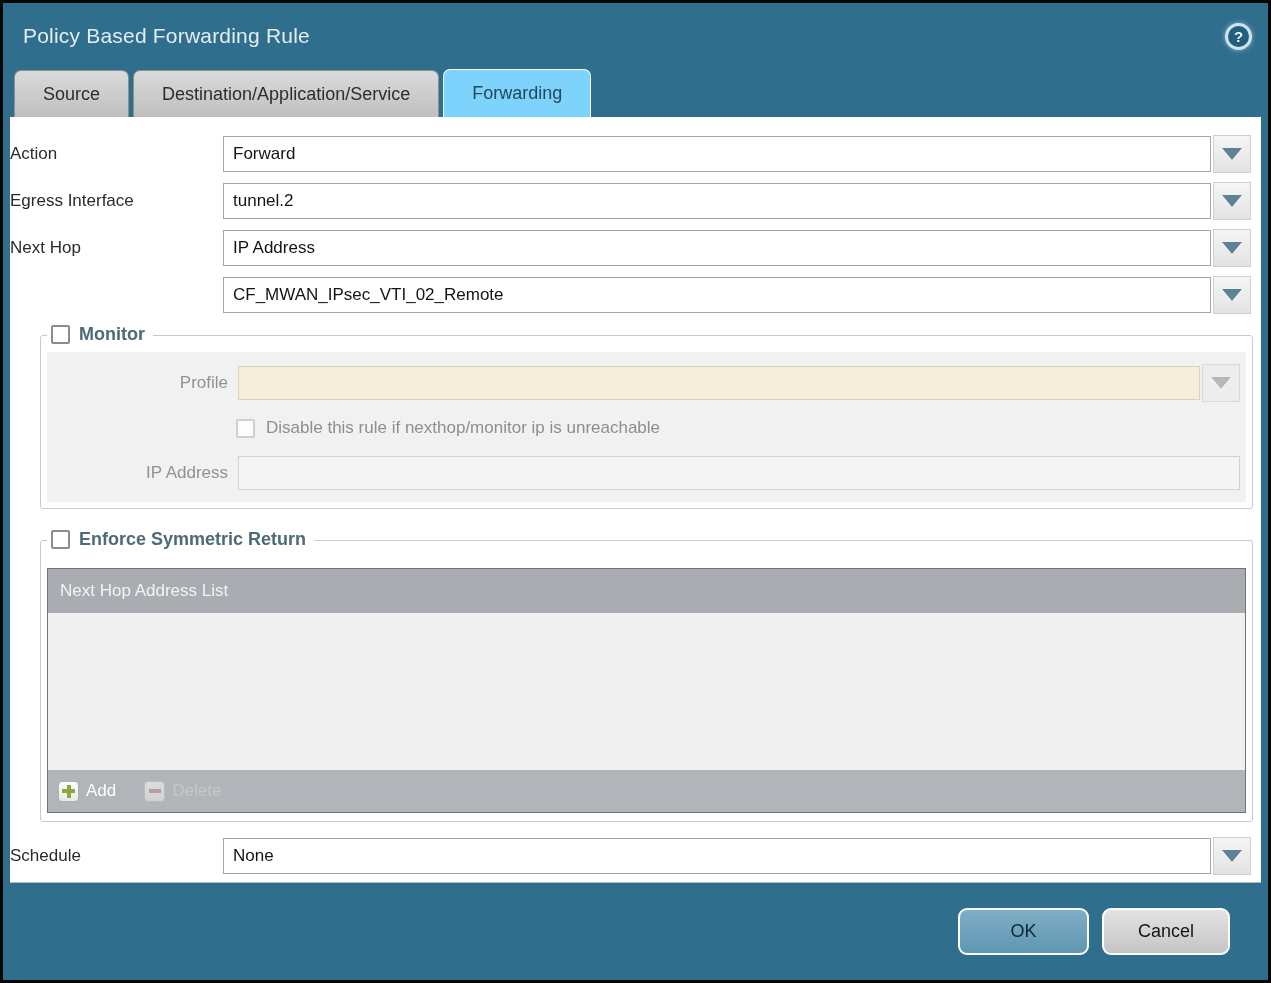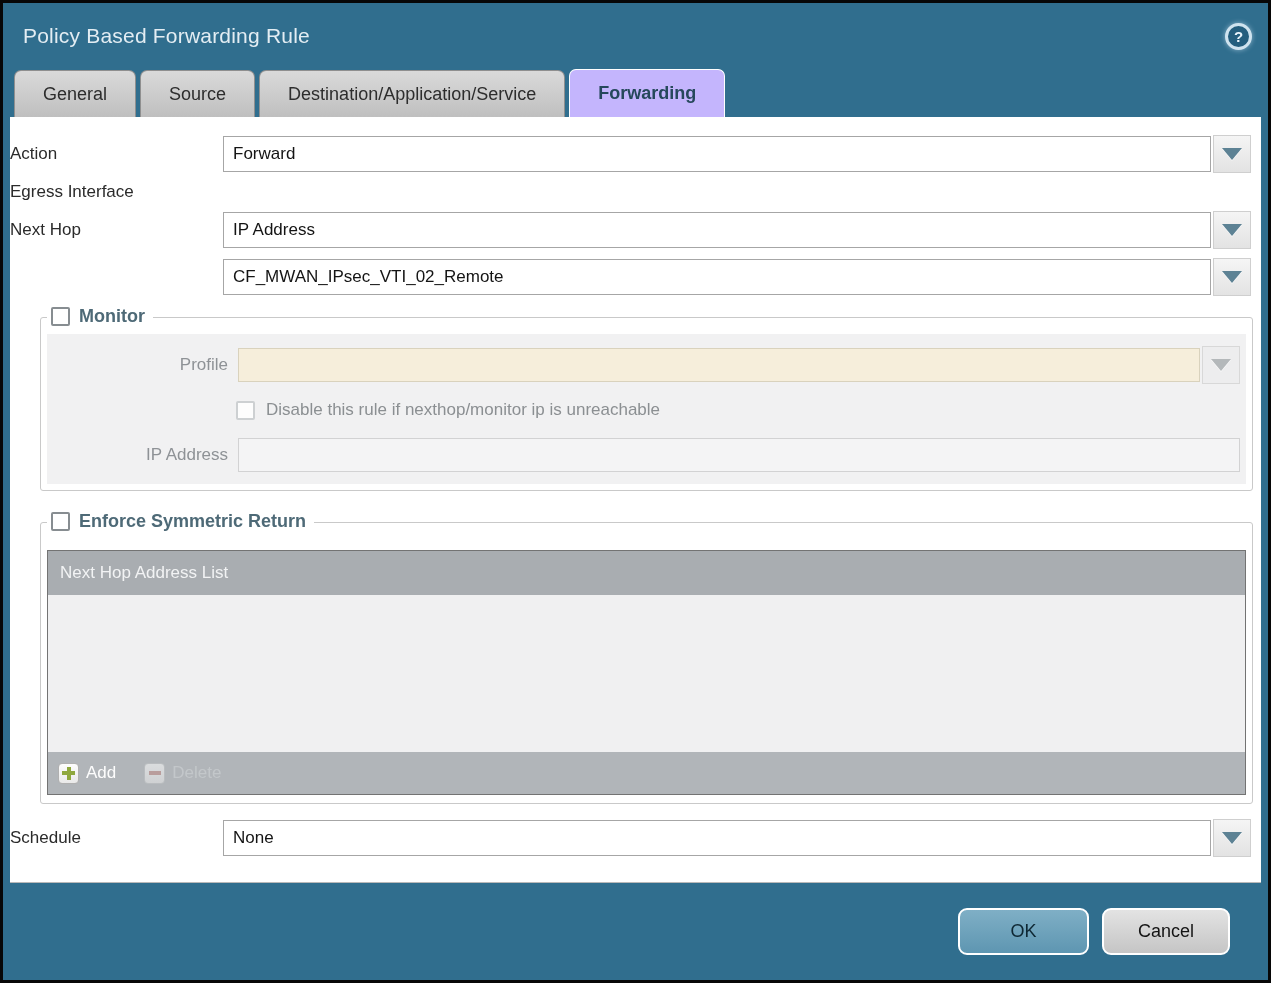--- a/index.html
+++ b/index.html
@@ -22,21 +22,21 @@
               box-shadow:0 0 5px rgba(220,240,255,.55);
               color:#eaf5fc; font-size:15px; font-weight:bold;
               display:flex; align-items:center; justify-content:center; cursor:pointer; }
 
   
   .tabs { display:flex; gap:4px; padding-left:11px; align-items:flex-end; height:48px; flex:none; }
   .tab { height:47px; padding:0 28px; display:flex; align-items:center;
          background:linear-gradient(#dadada,#bfbfbf);
          border:1px solid #8f8f8f; border-bottom:none;
          border-radius:7px 7px 0 0; font-size:18px; color:#2d2d2d; cursor:pointer; }
-  .tab.active { background:#c4b5fd; border-color:#fff; color:#26485c; height:48px;font-weight:bold; }
+  .tab.active { background:#7dd3fc; border-color:#fff; color:#26485c; height:48px; }
 
   
   .content { background:#fff; margin:0 7px; flex:1; padding-top:18px;
              border-bottom:1px solid #b9b9b9; overflow:hidden; }
 
   .form-row { display:flex; align-items:center; margin-bottom:9px; padding-right:10px; }
   .form-label { width:213px; padding-right:10px; text-align:left;
                 font-size:17px; color:#2b2b2b; flex:none; }
   .combo { flex:1; display:flex; align-items:center; }
   .combo-value { flex:1; height:36px; background:#fff; border:1px solid #a6a6a6;
@@ -107,40 +107,45 @@
 <div class="dialog">
 
   <div class="titlebar">
     <div class="title">Policy Based Forwarding Rule</div>
     <div class="help-btn">
       <span>?</span>
     </div>
   </div>
 
   <div class="tabs">
-    <div class="tab">General</div>
     <div class="tab">Source</div>
     <div class="tab">Destination/Application/Service</div>
     <div class="tab active">Forwarding</div>
   </div>
 
   <div class="content">
 
     <div class="form-row">
       <div class="form-label">Action</div>
       <div class="combo">
         <div class="combo-value">Forward</div>
         <div class="combo-btn">
           <div class="arrow"></div>
         </div>
       </div>
     </div>
 
     <div class="form-row">
       <div class="form-label">Egress Interface</div>
+      <div class="combo">
+        <div class="combo-value">tunnel.2</div>
+        <div class="combo-btn">
+          <div class="arrow"></div>
+        </div>
+      </div>
     </div>
 
     <div class="form-row">
       <div class="form-label">Next Hop</div>
       <div class="combo">
         <div class="combo-value">IP Address</div>
         <div class="combo-btn">
           <div class="arrow"></div>
         </div>
       </div>

